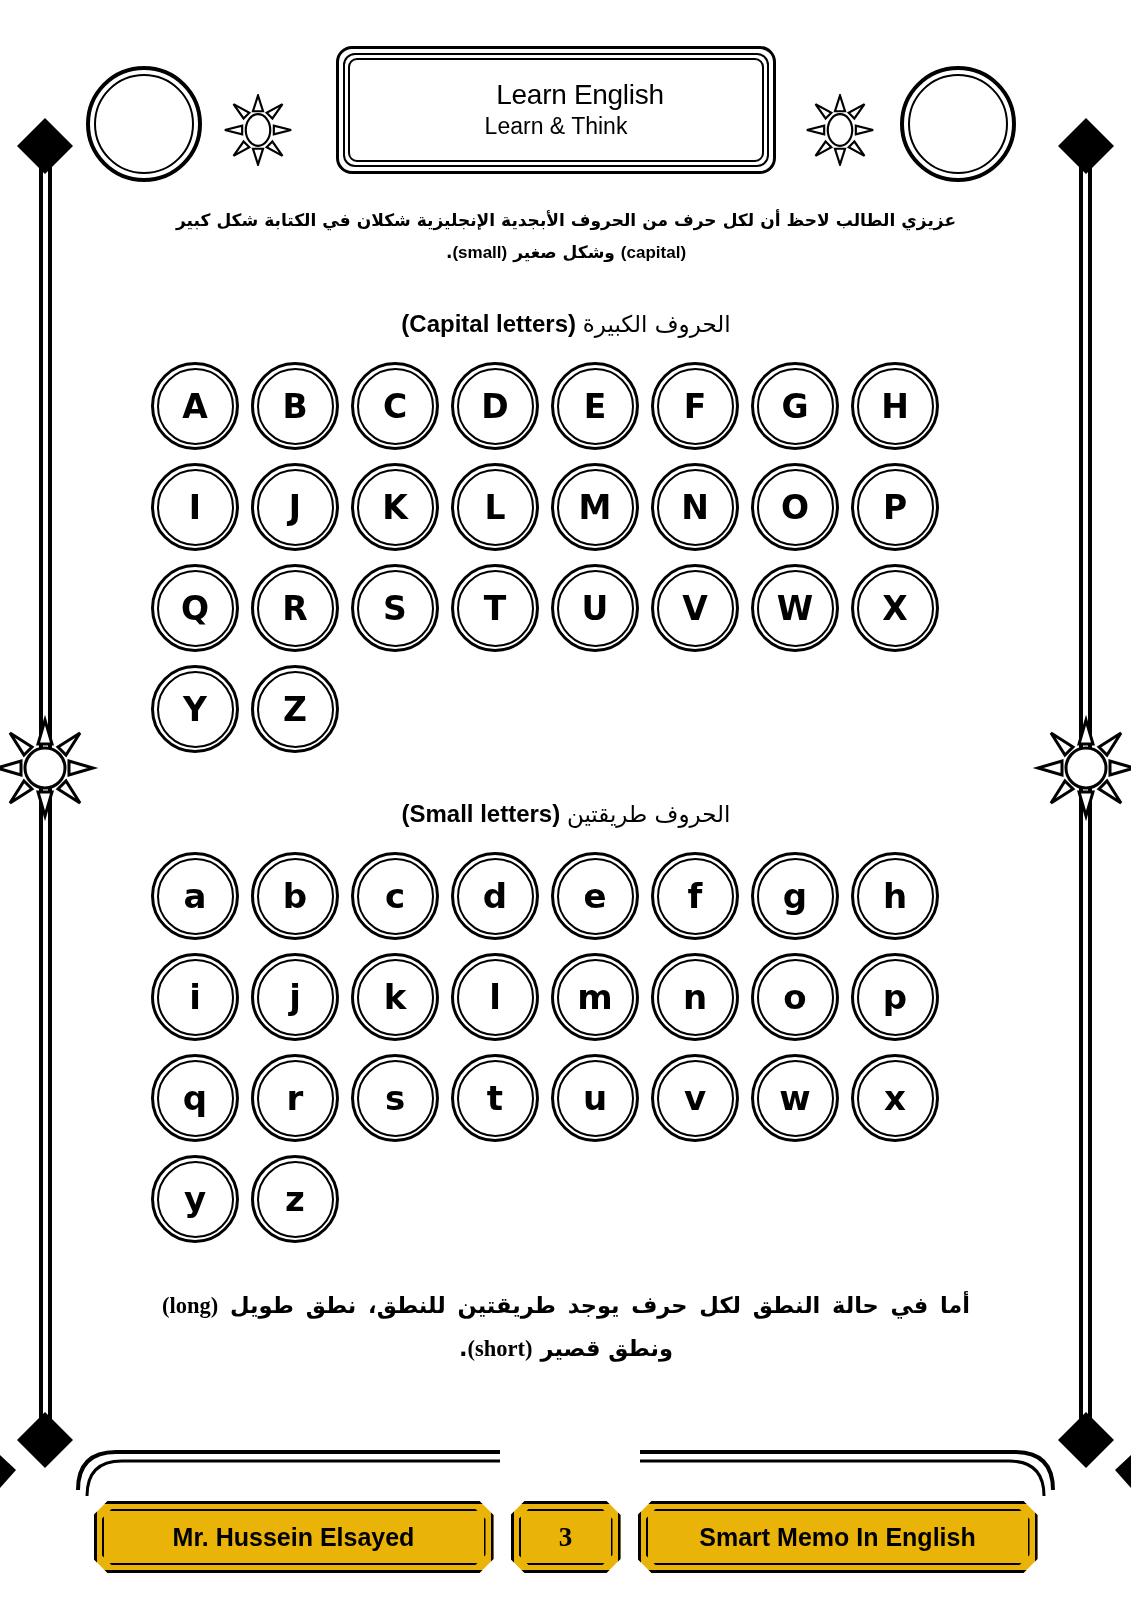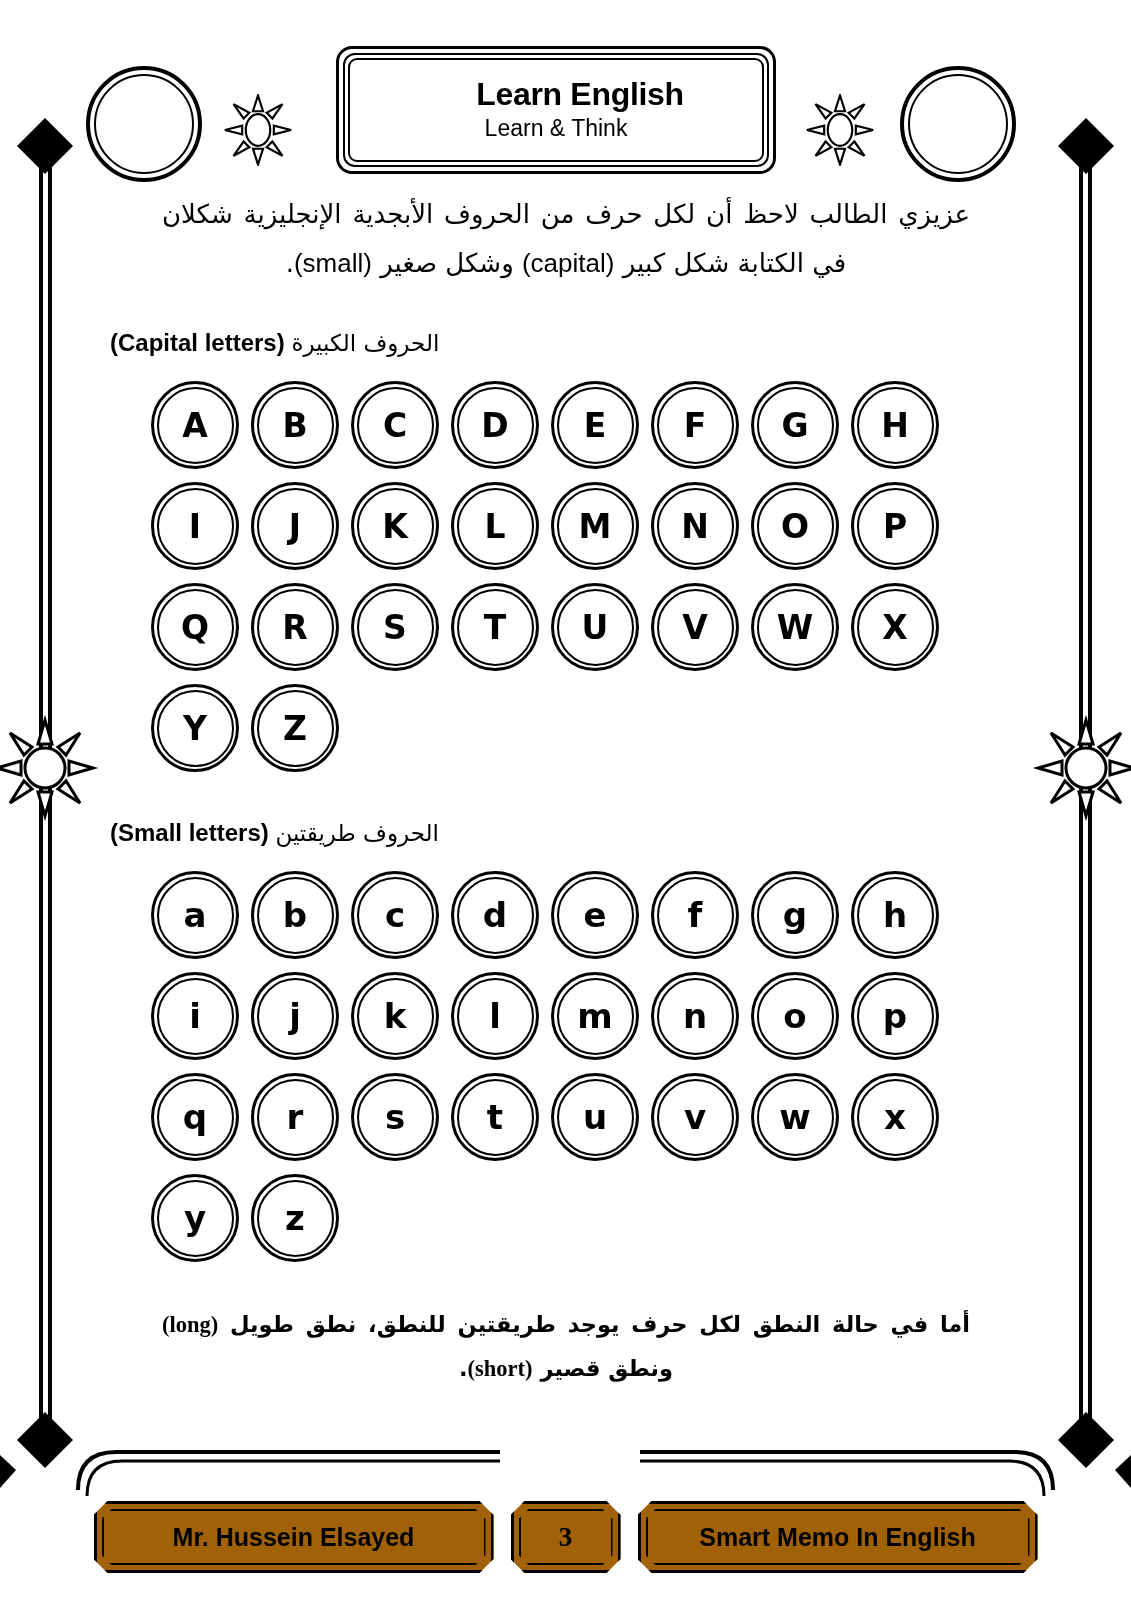--- a/index.html
+++ b/index.html
@@ -86,22 +86,22 @@
   }
   .title-box::after {
     content: "";
     position: absolute;
     inset: 9px;
     border: 2px solid #000;
     border-radius: 9px;
     pointer-events: none;
   }
   .title-main {
-    font-size: 32px;
-    font-weight: bold;
+    font-size: 28px;
+    font-weight: normal;
     letter-spacing: -0.3px;
     line-height: 1.05;
     position: relative;
     z-index: 2;
     margin-left: 48px;
   }
   .title-sub {
     font-size: 23px;
     font-weight: normal;
     margin-top: 4px;
@@ -115,30 +115,30 @@
     top: 190px;
     left: 110px;
     width: 912px;
   }
 
   .intro-ar {
     direction: rtl;
     text-align: justify;
     text-align-last: center;
     font-family: "DejaVu Sans", sans-serif;
-    font-weight: normal;
-    font-size: 26px;
+    font-weight: bold;
+    font-size: 17px;
     line-height: 1.9;
     padding: 0 52px;
-    margin: 0;
+    margin: 14px;
   }
   .intro-ar .en { direction: ltr; unicode-bidi: embed; font-family: "Liberation Sans", sans-serif; }
 
   .section-head {
-    text-align: left;
+    text-align: center;
     font-size: 24px;
     font-weight: bold;
     margin: 40px 0 18px 0;
     direction: rtl;
   }
   .section-head .ar {
     font-family: "DejaVu Sans", sans-serif;
     font-weight: normal;
     letter-spacing: 4px;
     font-size: 23px;
@@ -214,21 +214,21 @@
     width: 1131px;
     height: 82px;
     display: flex;
     align-items: center;
     justify-content: center;
     gap: 17px;
   }
   .plaque {
     position: relative;
     height: 72px;
-    background: #a16207;
+    background: #eab308;
     display: flex;
     align-items: center;
     justify-content: center;
     border: 3px solid #000;
     --notch: 14px;
     clip-path: polygon(
       var(--notch) 0, calc(100% - var(--notch)) 0,
       100% var(--notch), 100% calc(100% - var(--notch)),
       calc(100% - var(--notch)) 100%, var(--notch) 100%,
       0 calc(100% - var(--notch)), 0 var(--notch));

